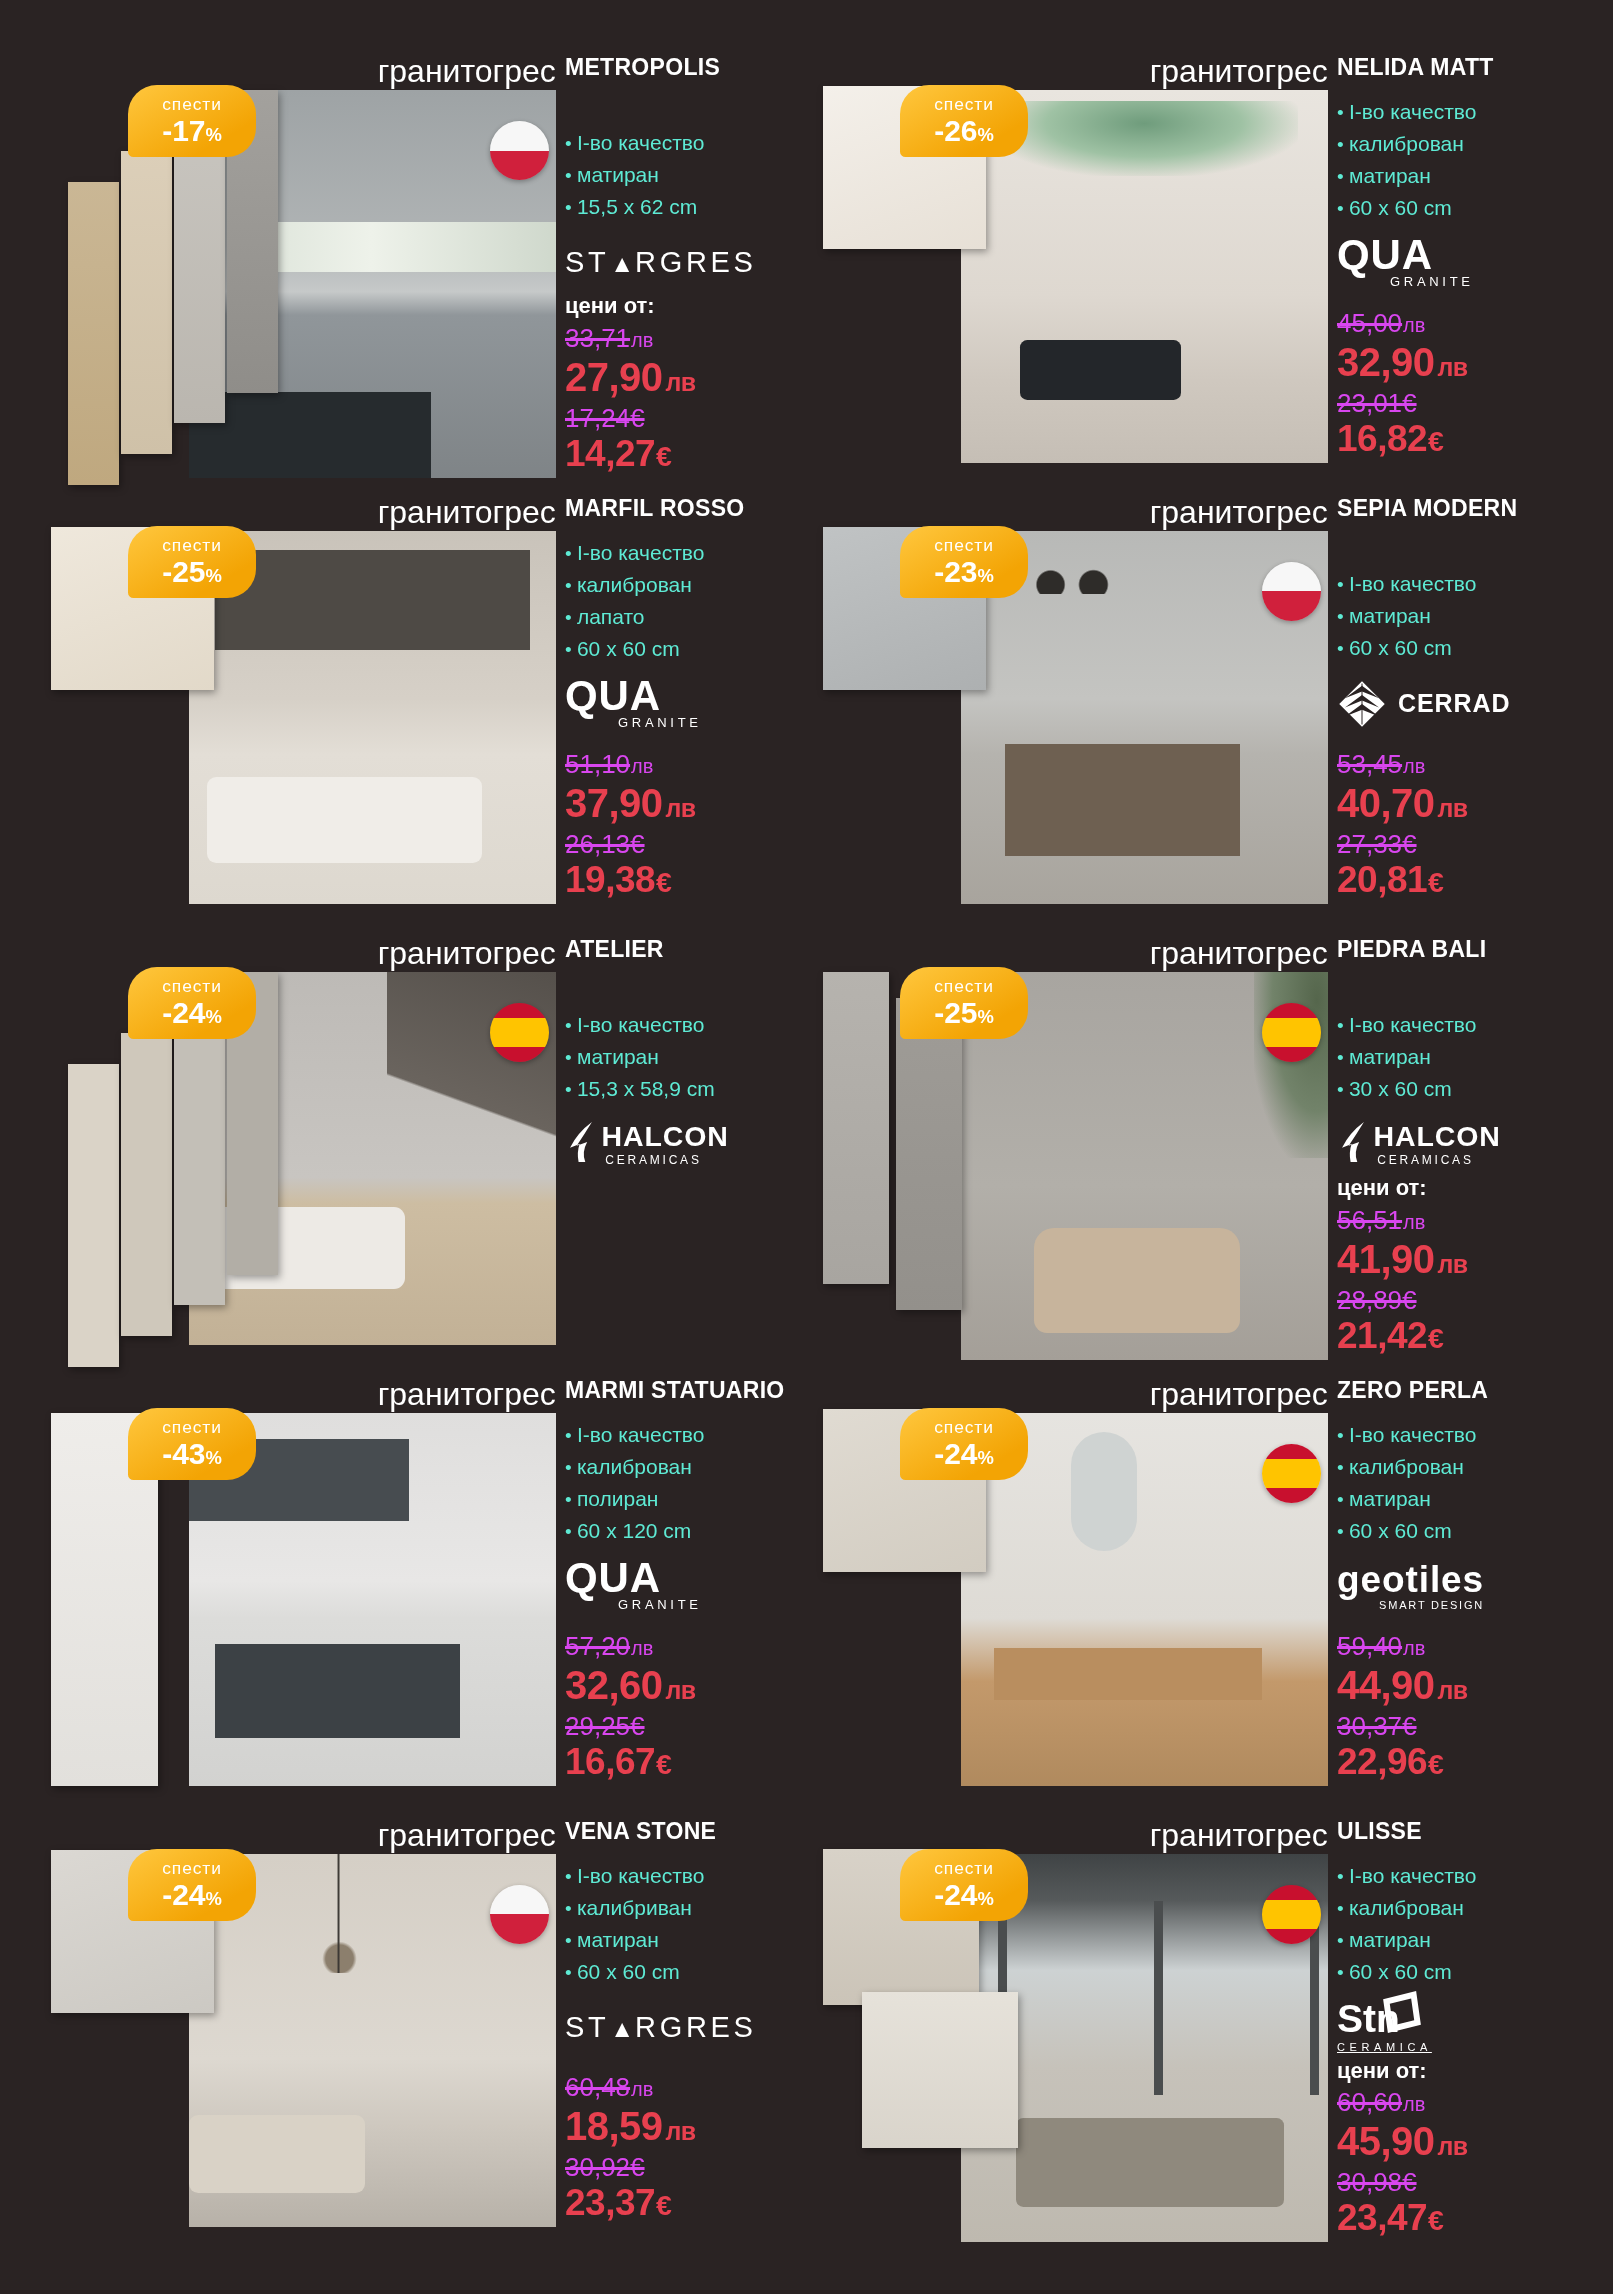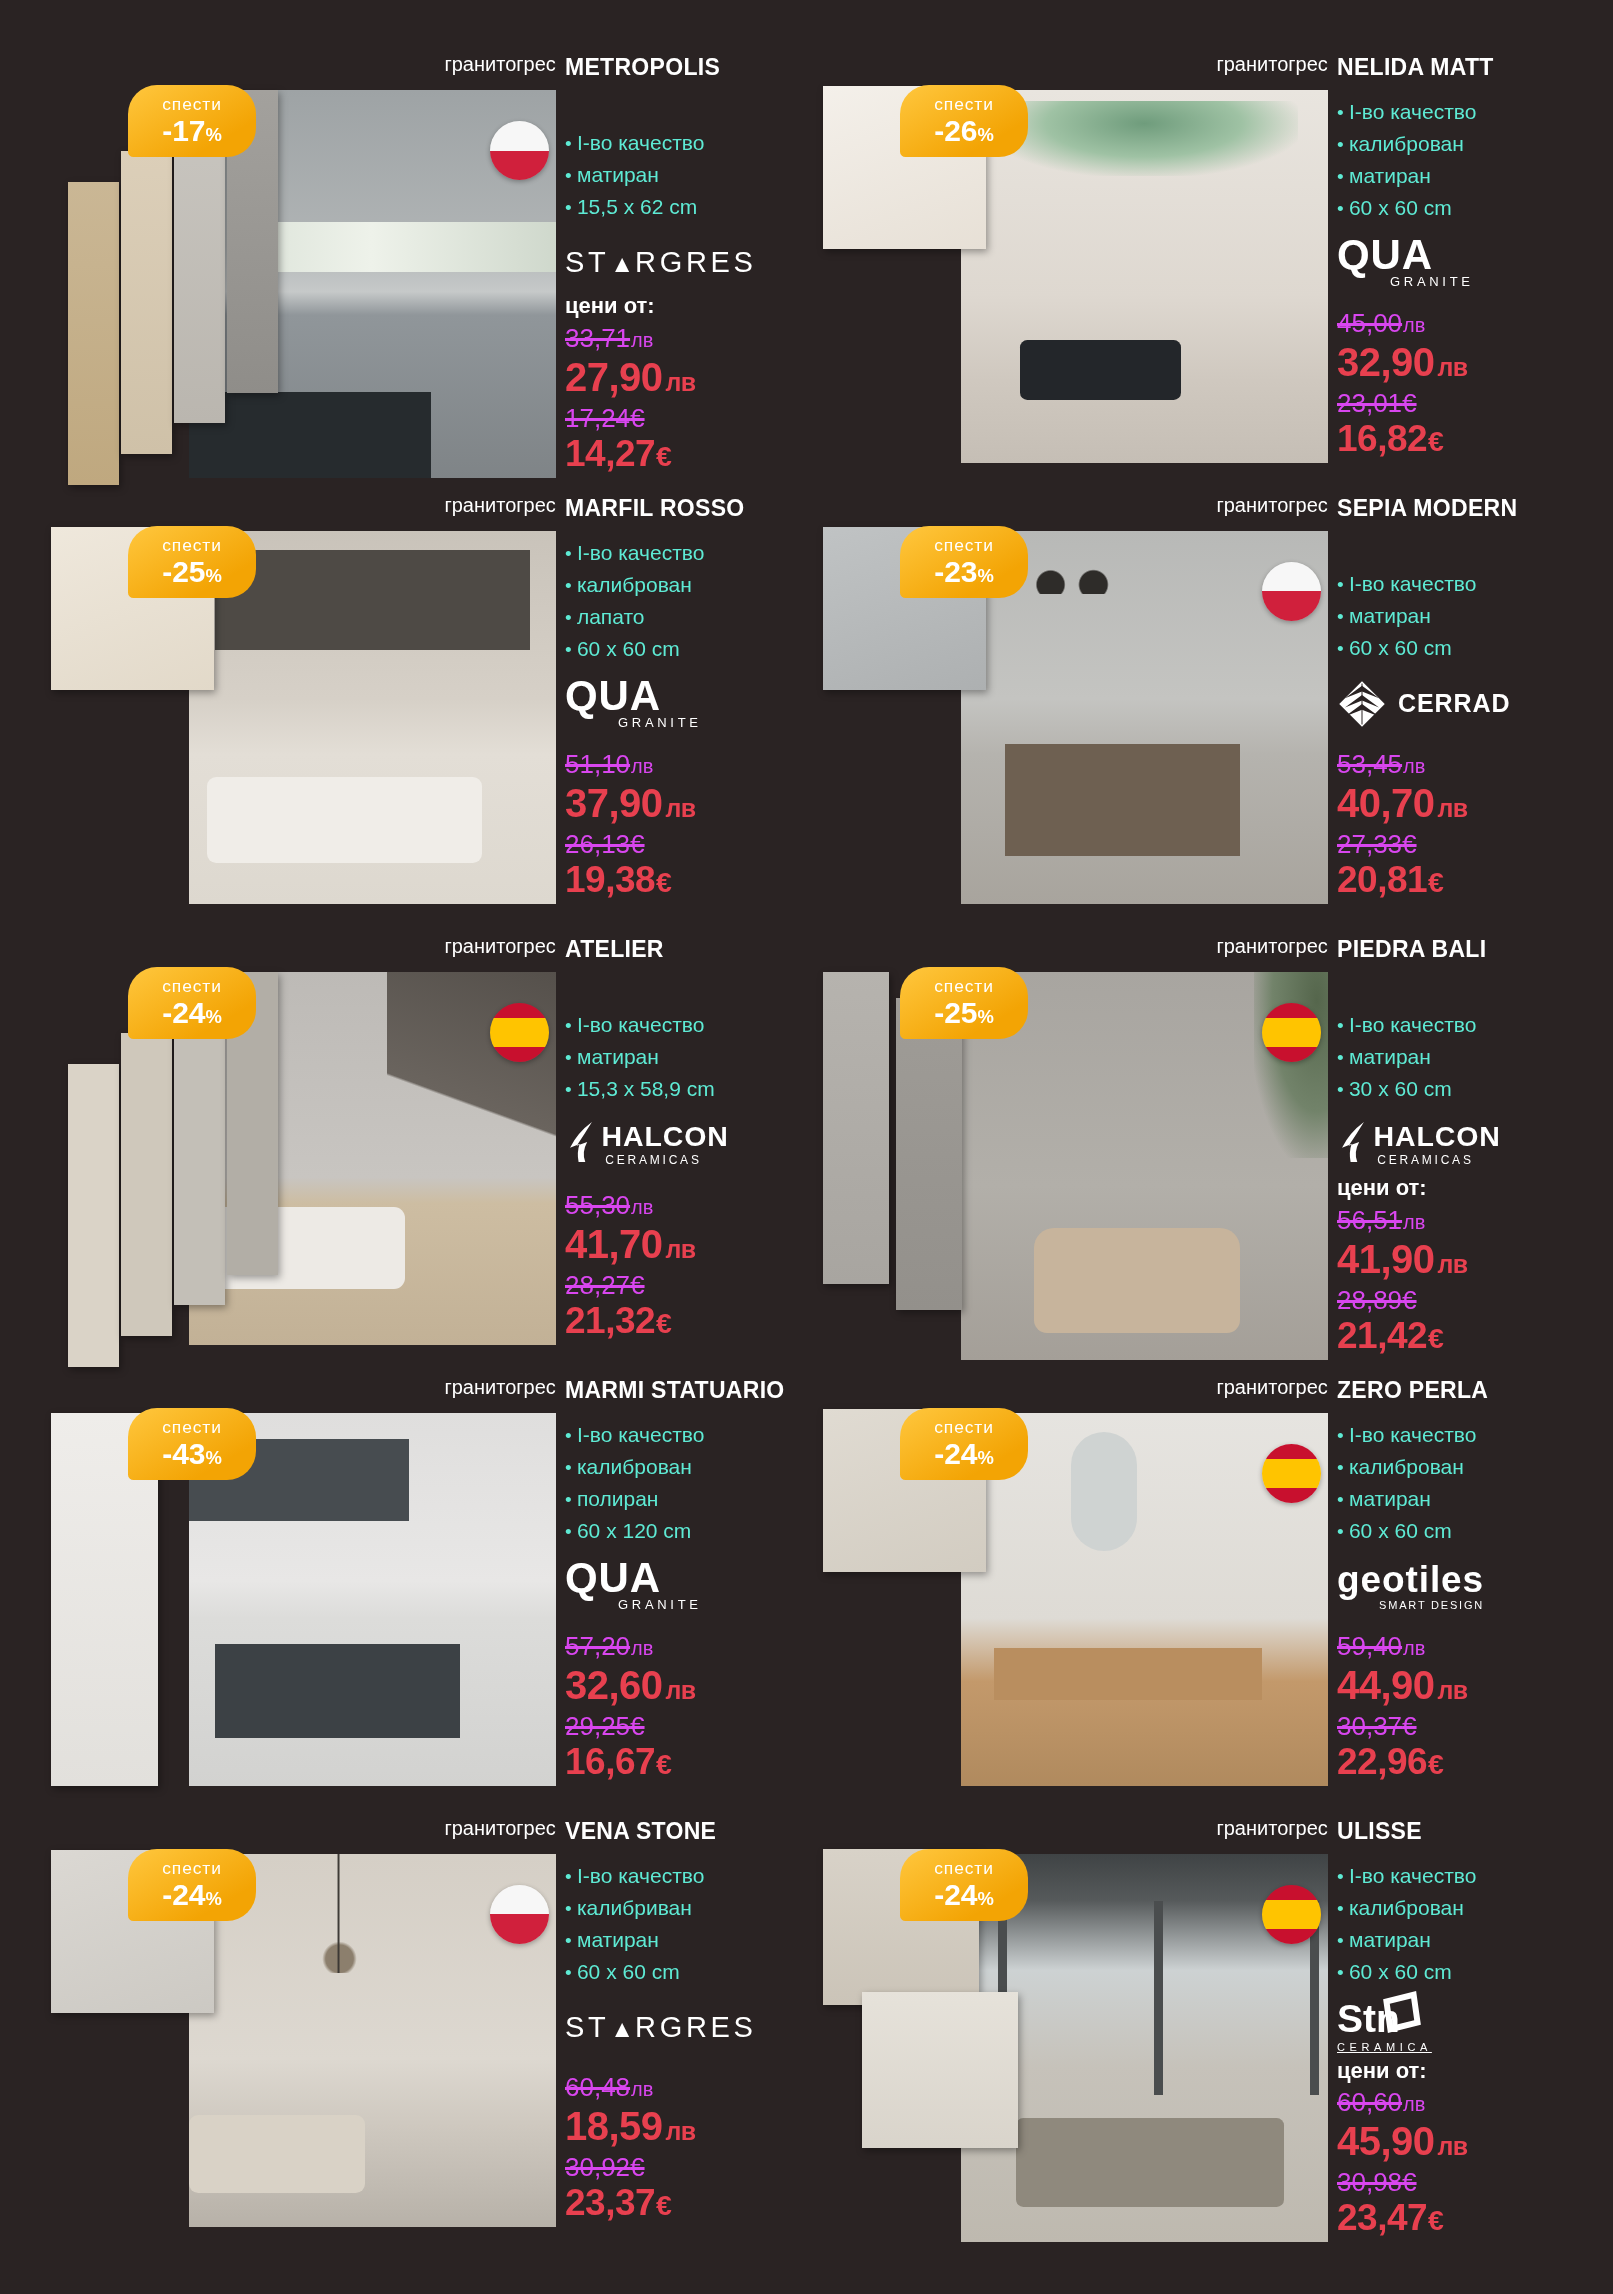--- a/index.html
+++ b/index.html
@@ -1,21 +1,21 @@
 <!DOCTYPE html>
 <html style="font-size:14.7px"><head>
 <meta charset="utf-8">
 <style>
   html,body{margin:0;padding:0;background:#1e1a19;}
   .page{position:relative;width:1613px;height:2295px;background:#2a2323;box-sizing:border-box;
         padding:48px 51px 0;font-family:"Liberation Sans",sans-serif;color:#fff;overflow:hidden;}
   .grid{display:grid;grid-template-columns:740px 740px;column-gap:32px;row-gap:26px;}
 
   .card{height:415px;display:grid;grid-template-columns:1fr 226px;grid-template-rows:42px 1fr;column-gap:9.2px;position:relative;}
-  .hdr-cat{font-size:20px;font-weight:400;color:#fff;text-align:right;padding-top:4.6px;white-space:nowrap;}
+  .hdr-cat{font-size:32px;font-weight:400;color:#fff;text-align:right;padding-top:4.6px;white-space:nowrap;}
   .hdr-name{font-size:23px;font-weight:700;color:#fff;padding-top:5.5px;white-space:nowrap;letter-spacing:0.3px;}
 
   .image-area{position:relative;grid-column:1;grid-row:2;}
   .photo{position:absolute;left:138px;right:0;top:0;bottom:0;z-index:1;overflow:hidden;}
   .photo::before,.photo::after{content:"";position:absolute;}
 
   
   .p1{background:linear-gradient(180deg,#9ea3a5 0%,#b0b4b5 40%,#c6c9c9 52%,#90969a 58%,#7f8487 100%);}
   .p1::before{left:16%;right:0;top:34%;height:13%;background:linear-gradient(90deg,#dde4da,#eef2ea 40%,#cfd8cc);}
   .p1::after{left:0;right:34%;bottom:0;height:22%;background:#262b2e;}
@@ -328,27 +328,20 @@
                 <svg viewBox="0 0 30 42">
                   <path fill="#fff" d="M27 0 Q12 11 4 27 L14 23 Q11 32 13 42 L20 42 Q16 32 22 21 L11 25 Q19 13 27 0Z"></path>
                 </svg>
               </span>
               <span class="halcon-txt">
                 <span class="halcon-main">HALCON</span>
                 <span class="halcon-sub">CERAMICAS</span>
               </span>
             </div>
           </div>
-      <div class="prices">
-
-        <div class="price-old"><span class="strike"><span>55,30</span></span><span class="suf">лв</span></div>
-        <div class="price-new"><span class="num">41,70</span><span class="suf">лв</span></div>
-        <div class="price-old eur"><span class="strike"><span>28,27</span><span>€</span></span></div>
-        <div class="price-new eur"><span class="num">21,32</span><span class="suf">€</span></div>
-      </div>
     </div>
   </article>
 
   <article class="card">
     <div class="hdr-cat">гранитогрес</div>
     <div class="hdr-name">PIEDRA BALI</div>
     <div class="image-area">
       <div class="samples s-strips2 sc6">
             <i></i>
             <i></i>

